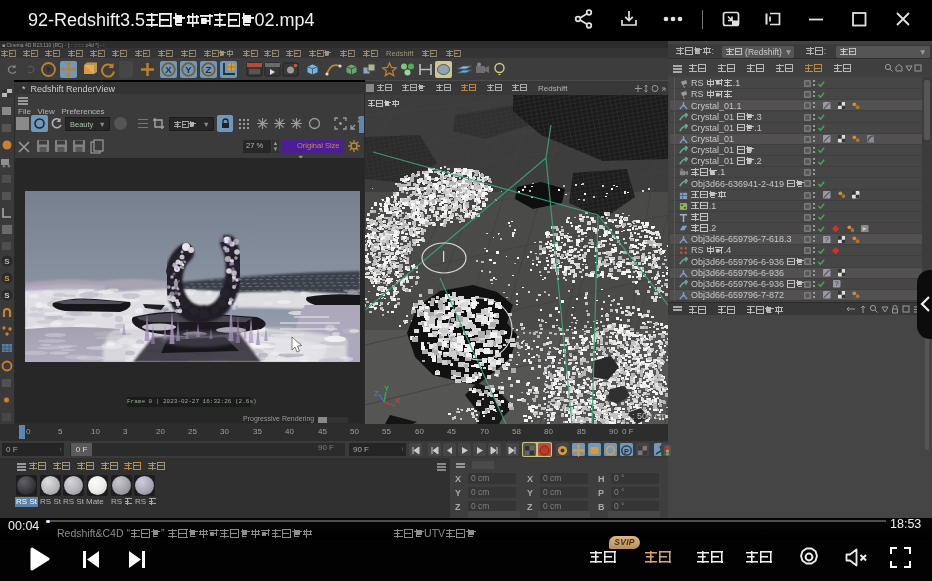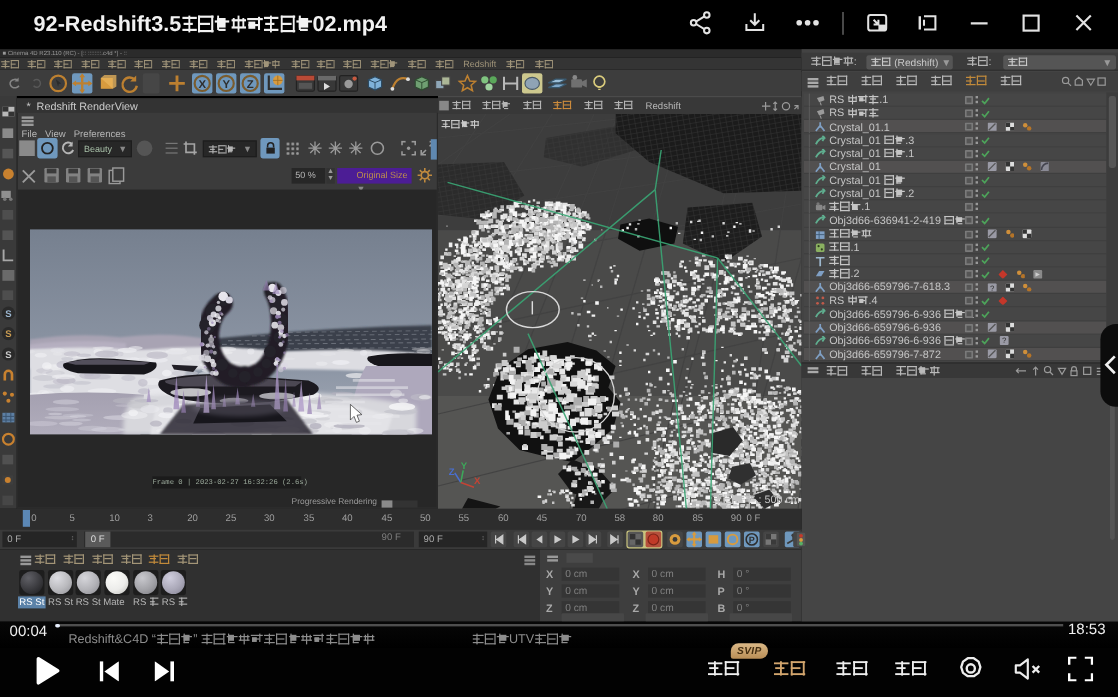--- a/index.html
+++ b/index.html
@@ -8,21 +8,21 @@
 .ca{background-image:linear-gradient(currentColor,currentColor),linear-gradient(currentColor,currentColor),linear-gradient(currentColor,currentColor),linear-gradient(currentColor,currentColor);background-size:100% 13%,13% 100%,100% 13%,64% 13%;background-position:0 8%,46% 0,0 92%,24% 50%}
 .cb{background-image:linear-gradient(currentColor,currentColor),linear-gradient(currentColor,currentColor),linear-gradient(currentColor,currentColor),linear-gradient(currentColor,currentColor),linear-gradient(currentColor,currentColor);background-size:13% 100%,13% 100%,100% 13%,100% 13%,70% 13%;background-position:0 0,100% 0,0 0,0 100%,22% 48%}
 .cc{background-image:linear-gradient(currentColor,currentColor),linear-gradient(currentColor,currentColor),linear-gradient(currentColor,currentColor),linear-gradient(currentColor,currentColor);background-size:13% 88%,100% 13%,50% 13%,60% 60%;background-position:18% 12%,0 30%,40% 92%,40% 40%;}
 .cd{background-image:linear-gradient(currentColor,currentColor),linear-gradient(currentColor,currentColor),linear-gradient(currentColor,currentColor),linear-gradient(currentColor,currentColor),linear-gradient(currentColor,currentColor);background-size:100% 13%,13% 56%,13% 56%,100% 13%,13% 100%;background-position:0 22%,12% 30%,88% 30%,0 72%,46% 0}
 .tt .cj{width:.68em;height:.78em;margin:0 .04em}
 .ce{background-image:linear-gradient(currentColor,currentColor),linear-gradient(currentColor,currentColor),linear-gradient(currentColor,currentColor),linear-gradient(currentColor,currentColor);background-size:100% 13%,64% 13%,13% 82%,44% 44%;background-position:0 14%,18% 54%,80% 18%,10% 56%}
 </style></head><body>
 <div id="st">
 
 <div class="a" style="left:0;top:0;width:932px;height:40px;background:#000"></div>
-<div class="a tt" style="left:28px;top:10px;font-size:18px;font-weight:bold;color:#f2f2f2;white-space:nowrap">92-Redshift3.5<i class="cj ca"></i><i class="cj cb"></i><i class="cj cc"></i><i class="cj cd"></i><i class="cj ce"></i><i class="cj ca"></i><i class="cj cb"></i><i class="cj cc"></i>02.mp4</div>
+<div class="a tt" style="left:28px;top:10px;font-size:18px;font-weight:normal;color:#f2f2f2;white-space:nowrap">92-Redshift3.5<i class="cj ca"></i><i class="cj cb"></i><i class="cj cc"></i><i class="cj cd"></i><i class="cj ce"></i><i class="cj ca"></i><i class="cj cb"></i><i class="cj cc"></i>02.mp4</div>
 <svg class="a" style="left:572px;top:7px" width="24" height="24" viewBox="0 0 24 24" fill="none" stroke="#e2e2e2" stroke-width="1.7">
       <circle cx="6" cy="12" r="2.3"></circle>
       <circle cx="17" cy="5.5" r="2.3"></circle>
       <circle cx="17" cy="18.5" r="2.3"></circle>
       <path d="M8 11l7-4.3M8 13l7 4.3"></path>
     </svg>
 <svg class="a" style="left:617px;top:7px" width="24" height="24" viewBox="0 0 24 24" fill="none" stroke="#e2e2e2" stroke-width="1.7">
       <path d="M12 4v9M8.2 9.8L12 13.6l3.8-3.8"></path>
       <path d="M5 13v5h14v-5"></path>
     </svg>
@@ -547,21 +547,21 @@
     </svg>
     <svg class="a" style="left:72px;top:139px" width="15" height="15">
       <rect x="1" y="1" width="12" height="12" rx="1" fill="#828282"></rect>
       <rect x="3" y="1.5" width="8" height="4" fill="#3b3b3b"></rect>
       <rect x="3.5" y="8" width="7" height="5" fill="#555"></rect>
     </svg>
     <svg class="a" style="left:90px;top:139px" width="15" height="15">
       <rect x="1" y="3" width="9" height="11" fill="none" stroke="#9a9a9a" stroke-width="1.2"></rect>
       <rect x="4" y="1" width="9" height="11" fill="#3b3b3b" stroke="#9a9a9a" stroke-width="1.2"></rect>
     </svg>
-    <div class="a" style="left:243px;top:140px;width:28px;height:13px;background:#272727;font-size:7.5px;color:#b5b5b5;line-height:12px;padding-left:3px">50 %</div>
+    <div class="a" style="left:243px;top:140px;width:28px;height:13px;background:#272727;font-size:7.5px;color:#b5b5b5;line-height:12px;padding-left:3px">27 %</div>
     <div class="a" style="left:272px;top:140px;width:7px;height:13px;background:#333;color:#999;font-size:6px;line-height:6px;text-align:center">▲<br>▼</div>
     <div class="a" style="left:281px;top:140px;width:62px;height:13px;background:#4c1d95;font-size:7.5px;color:#bd8e4c;line-height:12px;padding-left:16px">Original Size <span style="color:#888">▼</span></div>
     <svg class="a" style="left:347px;top:139px" width="14" height="14">
       <circle cx="7" cy="7" r="3" stroke="#c08a3e" stroke-width="1.4" fill="none"></circle>
       <path d="M7 1v2.5M7 10.5V13M1 7h2.5M10.5 7H13M2.8 2.8l1.8 1.8M9.4 9.4l1.8 1.8M11.2 2.8L9.4 4.6M4.6 9.4l-1.8 1.8" stroke="#c08a3e" stroke-width="1.3"></path>
     </svg>
 <div class="a" style="left:15px;top:158px;width:349px;height:265px;background:#272727"></div>
 <svg class="a" style="left:25px;top:191px" width="335" height="171" viewBox="0 0 335 171">
       <defs>
         <linearGradient id="sky" x1="0" y1="0" x2="0" y2="1">

